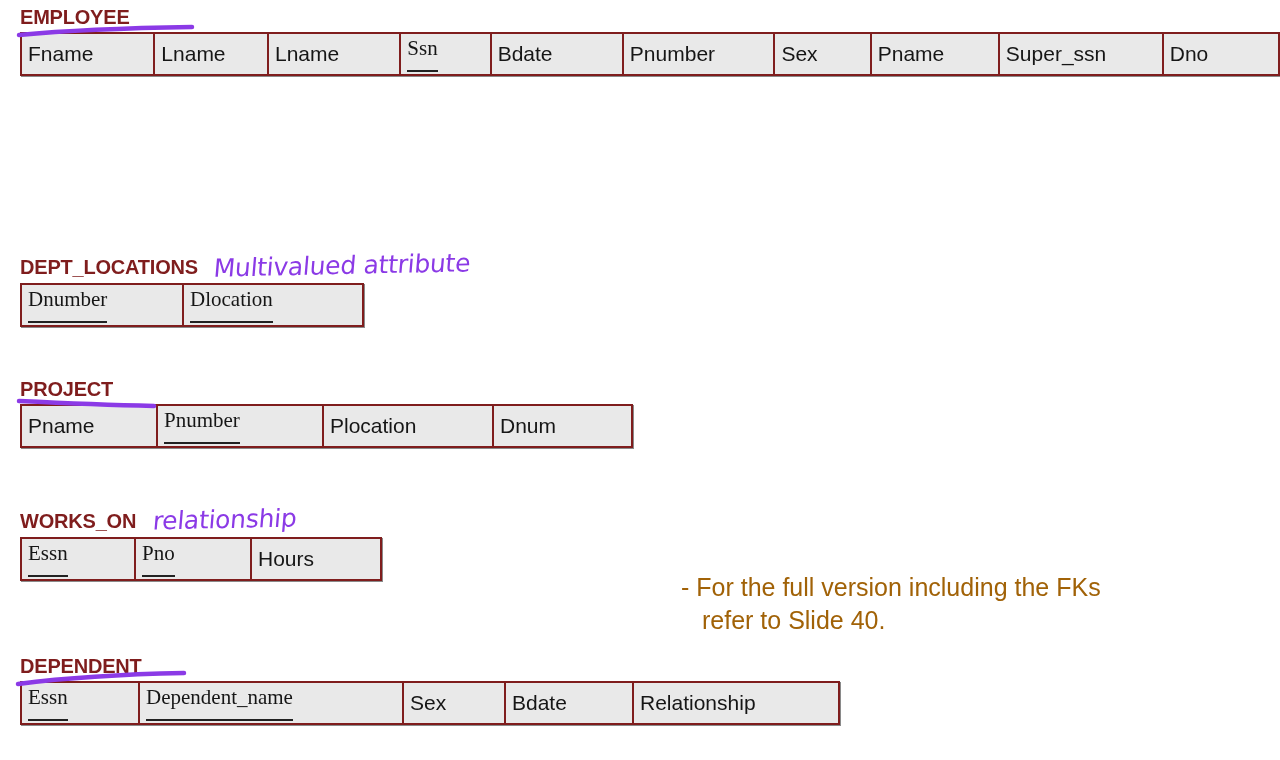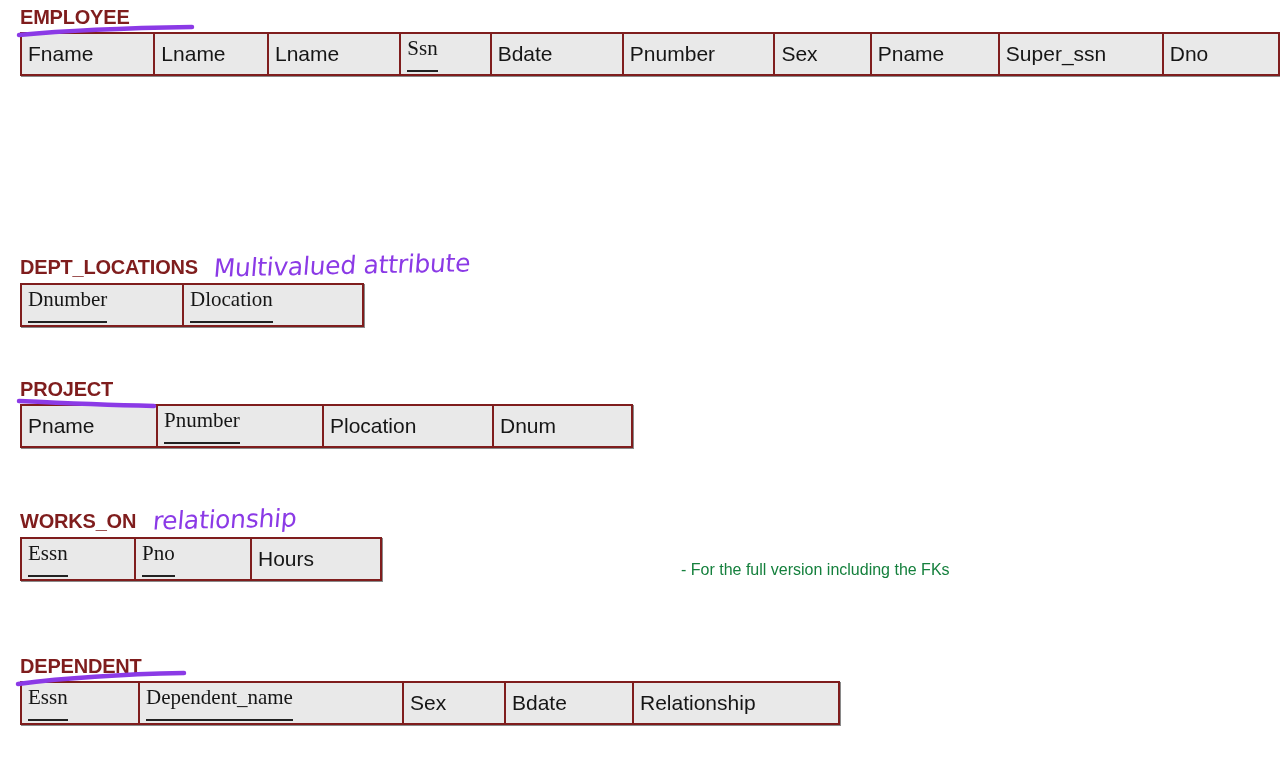--- a/index.html
+++ b/index.html
@@ -97,22 +97,22 @@
   .attr.pk {
     border-bottom: 2px solid #222;
     padding-bottom: 11px;
     font-family: Liberation Serif, serif;
   }
 
   
   .side-note {
     position: absolute;
     font-family: "Liberation Sans", sans-serif;
-    font-size: 16px;
-    color: #15803d;
+    font-size: 25px;
+    color: #a16207;
     line-height: 1.32;
     white-space: pre-line;
   }
   .side-note .nl2 { display: block; padding-left: 21px; }
 </style>
 </head>
 <body>
 
 <div class="canvas">
 
@@ -207,15 +207,16 @@
         <td style="width:88px"><span class="attr">Sex</span></td>
         <td style="width:114px"><span class="attr">Bdate</span></td>
         <td style="width:192px"><span class="attr">Relationship</span></td>
       </tr>
     </tbody>
       </table>
   </div>
 
   <div class="side-note" style="top:538px;left:681px;">
     <span>- For the full version including the FKs</span>
+    <span class="nl2">refer to Slide 40.</span>
   </div>
 
 </div>
 
 </body></html>

